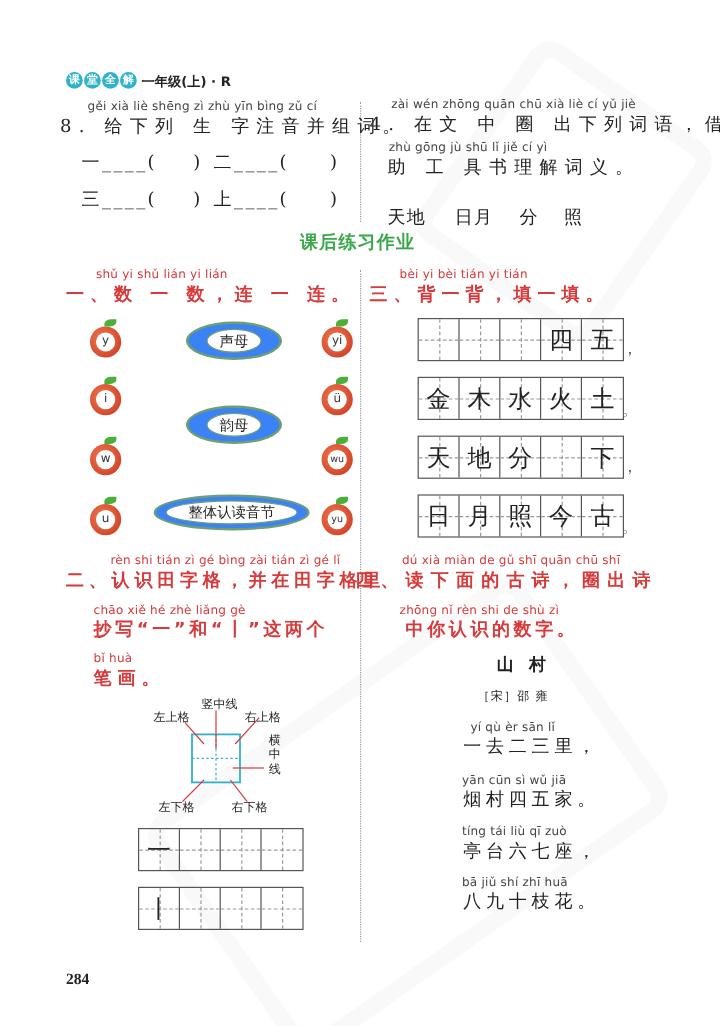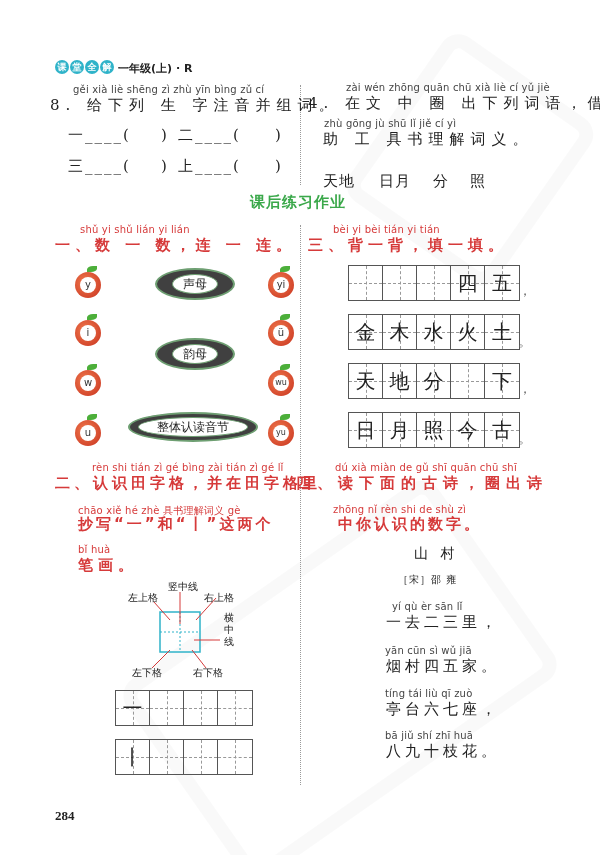--- a/index.html
+++ b/index.html
@@ -20,21 +20,21 @@
   .divider { position: absolute; left: 300px; width: 0; border-left: 1px dotted #9a9a9a; }
 
   .section-title { font-size: 15px; font-weight: bold; color: #3aa84a; letter-spacing: 1px; }
 
   
   .apple { position: absolute; width: 26px; height: 26px; border-radius: 50%; background: radial-gradient(circle at 40% 40%, #f07a4e, #c8321e); }
   .apple .leaf { position: absolute; left: 12px; top: -6px; width: 10px; height: 6px; background: #4caf3a; border-radius: 60% 0 60% 0; }
   .apple .inner { position: absolute; left: 5px; top: 5px; width: 16px; height: 16px; border-radius: 50%; background: #fff; font-size: 10px; text-align: center; line-height: 15px; color: #333; }
 
   
-  .bowl { position: absolute; border-radius: 50%; background: #404040; border: 2px solid #6e9f72; }
+  .bowl { position: absolute; border-radius: 50%; background: #3b82f6; border: 2px solid #6e9f72; }
   .bowl .rim { position: absolute; left: 50%; top: 50%; transform: translate(-50%,-50%); border-radius: 50%; background: #fff; border: 1px solid #6e9f72; font-family: "DejaVu Serif", serif; font-size: 12px; text-align: center; white-space: nowrap; color: #222; }
 
   
   .grid-row { position: absolute; display: flex; border: 1.5px solid #555; }
   .cell { position: relative; border-right: 1.5px solid #555; font-family: "DejaVu Serif", serif; color: #222; display: flex; align-items: center; justify-content: center; }
   .cell:last-child { border-right: none; }
   .cell::before { content: ""; position: absolute; left: 0; right: 0; top: 50%; border-top: 1px dashed #999; }
   .cell::after { content: ""; position: absolute; top: 0; bottom: 0; left: 50%; border-left: 1px dashed #999; }
   .cell span { position: relative; z-index: 1; }
   .punct { position: absolute; font-size: 14px; color: #666; }
@@ -74,21 +74,21 @@
 
 <div class="abs cn" style="left:68px;top:157px;letter-spacing:2px;">
   <span>三</span><span>____(</span>
 </div>
 <div class="abs cn" style="left:161px;top:157px;">)</div>
 <div class="abs cn" style="left:178px;top:157px;letter-spacing:2px;">
   <span>上</span><span>____(</span>
 </div>
 <div class="abs cn" style="left:275px;top:157px;">)</div>
 
-<div class="abs py" style="left:326px;top:82px;margin-left:20px;">zài wén zhōng quān chū xià liè  cí  yǔ    jiè</div>
+<div class="abs py" style="left:326px;top:82px;">zài wén zhōng quān chū xià liè  cí  yǔ    jiè</div>
 <div class="abs cn" style="left:308px;top:94px;">4. 在文 中 圈 出下列词语，借</div>
 <div class="abs py" style="left:324px;top:118px;">zhù gōng jù shū  lǐ  jiě  cí  yì</div>
 <div class="abs cn" style="left:323px;top:130px;">助 工 具书理解词义。</div>
 <div class="abs cn" style="left:323px;top:172px;letter-spacing:1px;">天地</div>
 <div class="abs cn" style="left:379px;top:172px;letter-spacing:1px;">日月</div>
 <div class="abs cn" style="left:433px;top:172px;">分</div>
 <div class="abs cn" style="left:470px;top:172px;">照</div>
 
 <div class="abs section-title" style="left:250px;top:193px;">课后练习作业</div>
 
@@ -134,21 +134,21 @@
 </div>
 <div class="bowl" style="left:155px;top:338px;width:80px;height:32px;">
   <div class="rim" style="width:46px;height:20px;line-height:18px;">韵母</div>
 </div>
 <div class="bowl" style="left:128px;top:412px;width:130px;height:30px;">
   <div class="rim" style="width:110px;height:20px;line-height:18px;">整体认读音节</div>
 </div>
 
 <div class="abs py py-red" style="left:80px;top:462px;padding-left:12px;">rèn shi tián  zì   gé    bìng zài tián  zì   gé   lǐ</div>
 <div class="abs cn cn-red" style="left:55px;top:474px;letter-spacing:4px;">二、认识田字格，并在田字格里</div>
-<div class="abs py py-red" style="left:78px;top:504px;">chāo xiě              hé               zhè 具书理解词义 gè</div>
+<div class="abs py py-red" style="left:78px;top:504px;">chāo xiě              hé               zhè liǎng gè</div>
 <div class="abs cn cn-red" style="left:78px;top:515px;letter-spacing:3px;">抄写“一”和“丨”这两个</div>
 <div class="abs py py-red" style="left:78px;top:544px;">bǐ  huà</div>
 <div class="abs cn cn-red" style="left:78px;top:556px;">笔画。</div>
 
 <svg class="abs" style="left:110px;top:580px;" width="150" height="105">
   <rect x="50" y="32" width="40" height="40" fill="none" stroke="#2fb3c9" stroke-width="1.5"></rect>
   <line x1="70" y1="32" x2="70" y2="72" stroke="#2fb3c9" stroke-dasharray="2,2"></line>
   <line x1="50" y1="52" x2="90" y2="52" stroke="#2fb3c9" stroke-dasharray="2,2"></line>
   <line x1="70" y1="12" x2="70" y2="44" stroke="#d63a3a"></line>
   <line x1="44" y1="22" x2="60" y2="40" stroke="#d63a3a"></line>
@@ -270,21 +270,21 @@
       <span>古</span>
     </div>
 </div>
 <div class="punct" style="left:518px;top:430px;">。</div>
 
 <div class="abs py py-red" style="left:335px;top:462px;">dú  xià  miàn  de  gǔ  shī    quān  chū  shī</div>
 <div class="abs cn cn-red" style="left:296px;top:474px;letter-spacing:6px;">四、读下面的古诗，圈出诗</div>
 <div class="abs py py-red" style="left:333px;top:504px;">zhōng  nǐ  rèn shi  de  shù  zì</div>
 <div class="abs cn cn-red" style="left:338px;top:515px;letter-spacing:3px;">中你认识的数字。</div>
 
-<div class="abs cn" style="left:414px;top:545px;font-weight:normal;font-family:'DejaVu Sans',sans-serif;font-size:14px;letter-spacing:4px;">山 村</div>
+<div class="abs cn" style="left:414px;top:545px;font-weight:bold;font-family:'DejaVu Sans',sans-serif;font-size:14px;letter-spacing:4px;">山 村</div>
 <div class="abs cn" style="left:398px;top:573px;font-size:10px;letter-spacing:1px;">［宋］邵  雍</div>
 
 <div class="abs py" style="left:392px;top:601px;">yí  qù  èr  sān  lǐ</div>
 <div class="abs cn" style="left:386px;top:613px;letter-spacing:4px;">一去二三里，</div>
 <div class="abs py" style="left:385px;top:645px;">yān cūn  sì  wǔ  jiā</div>
 <div class="abs cn" style="left:386px;top:657px;letter-spacing:4px;">烟村四五家。</div>
 <div class="abs py" style="left:385px;top:688px;">tíng tái  liù  qī  zuò</div>
 <div class="abs cn" style="left:386px;top:700px;letter-spacing:4px;">亭台六七座，</div>
 <div class="abs py" style="left:385px;top:730px;">bā  jiǔ  shí  zhī  huā</div>
 <div class="abs cn" style="left:386px;top:742px;letter-spacing:4px;">八九十枝花。</div>

